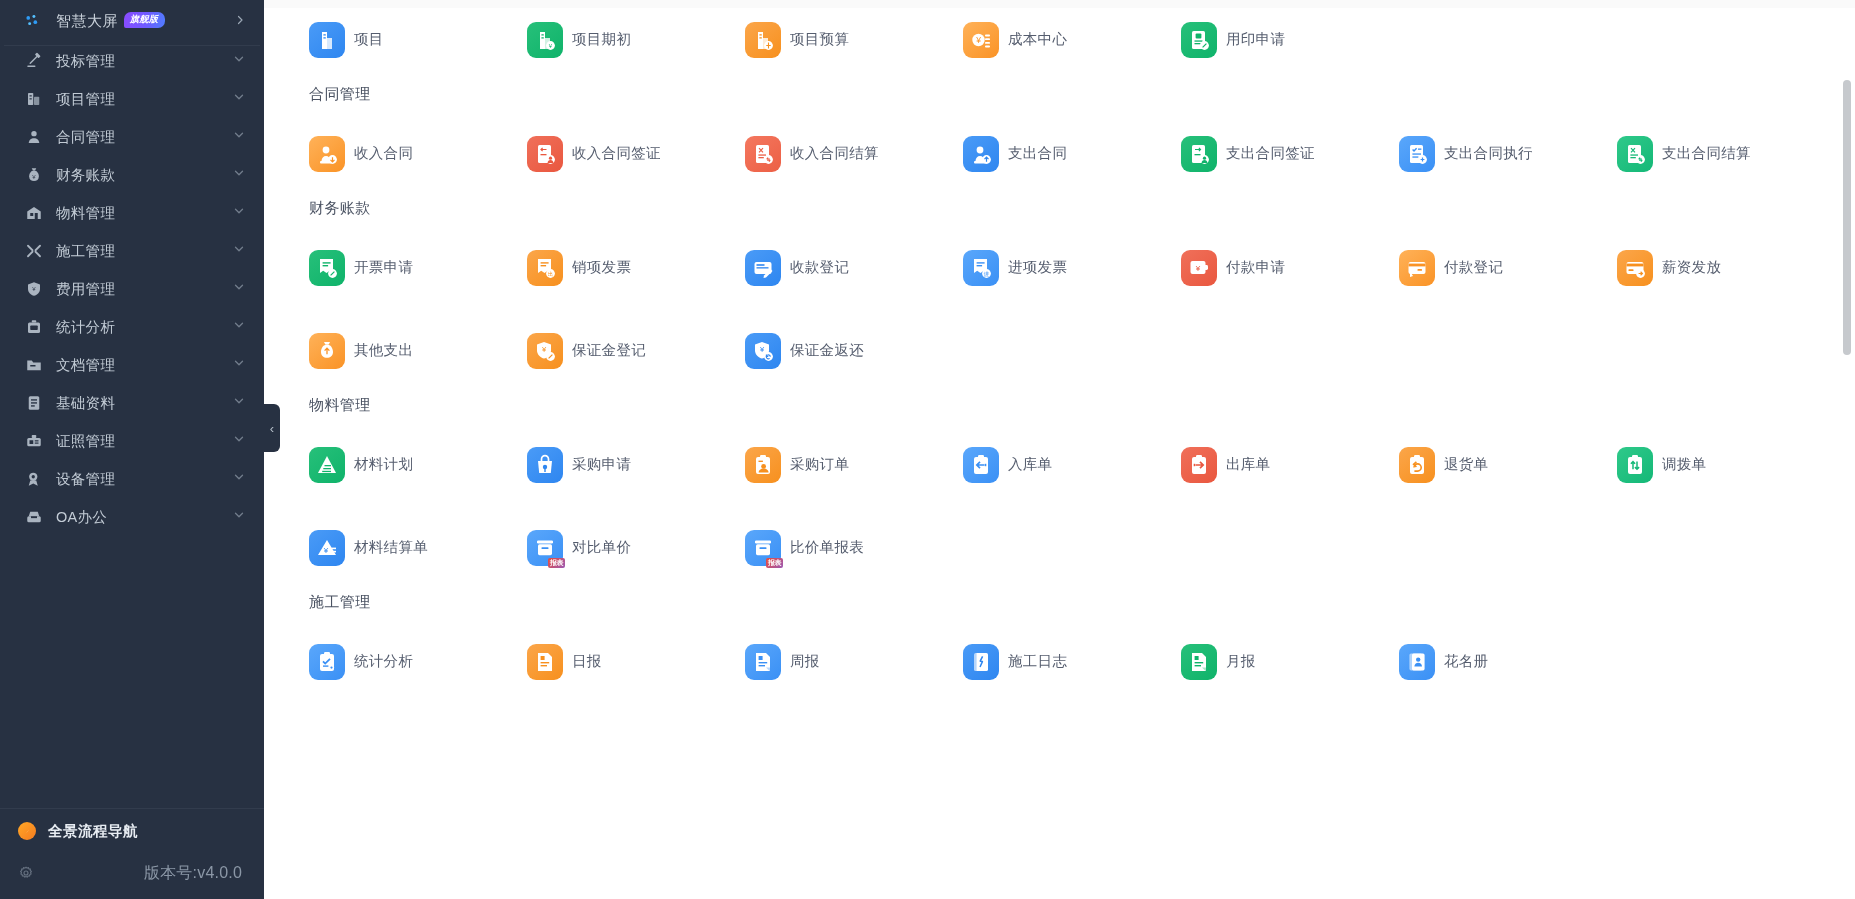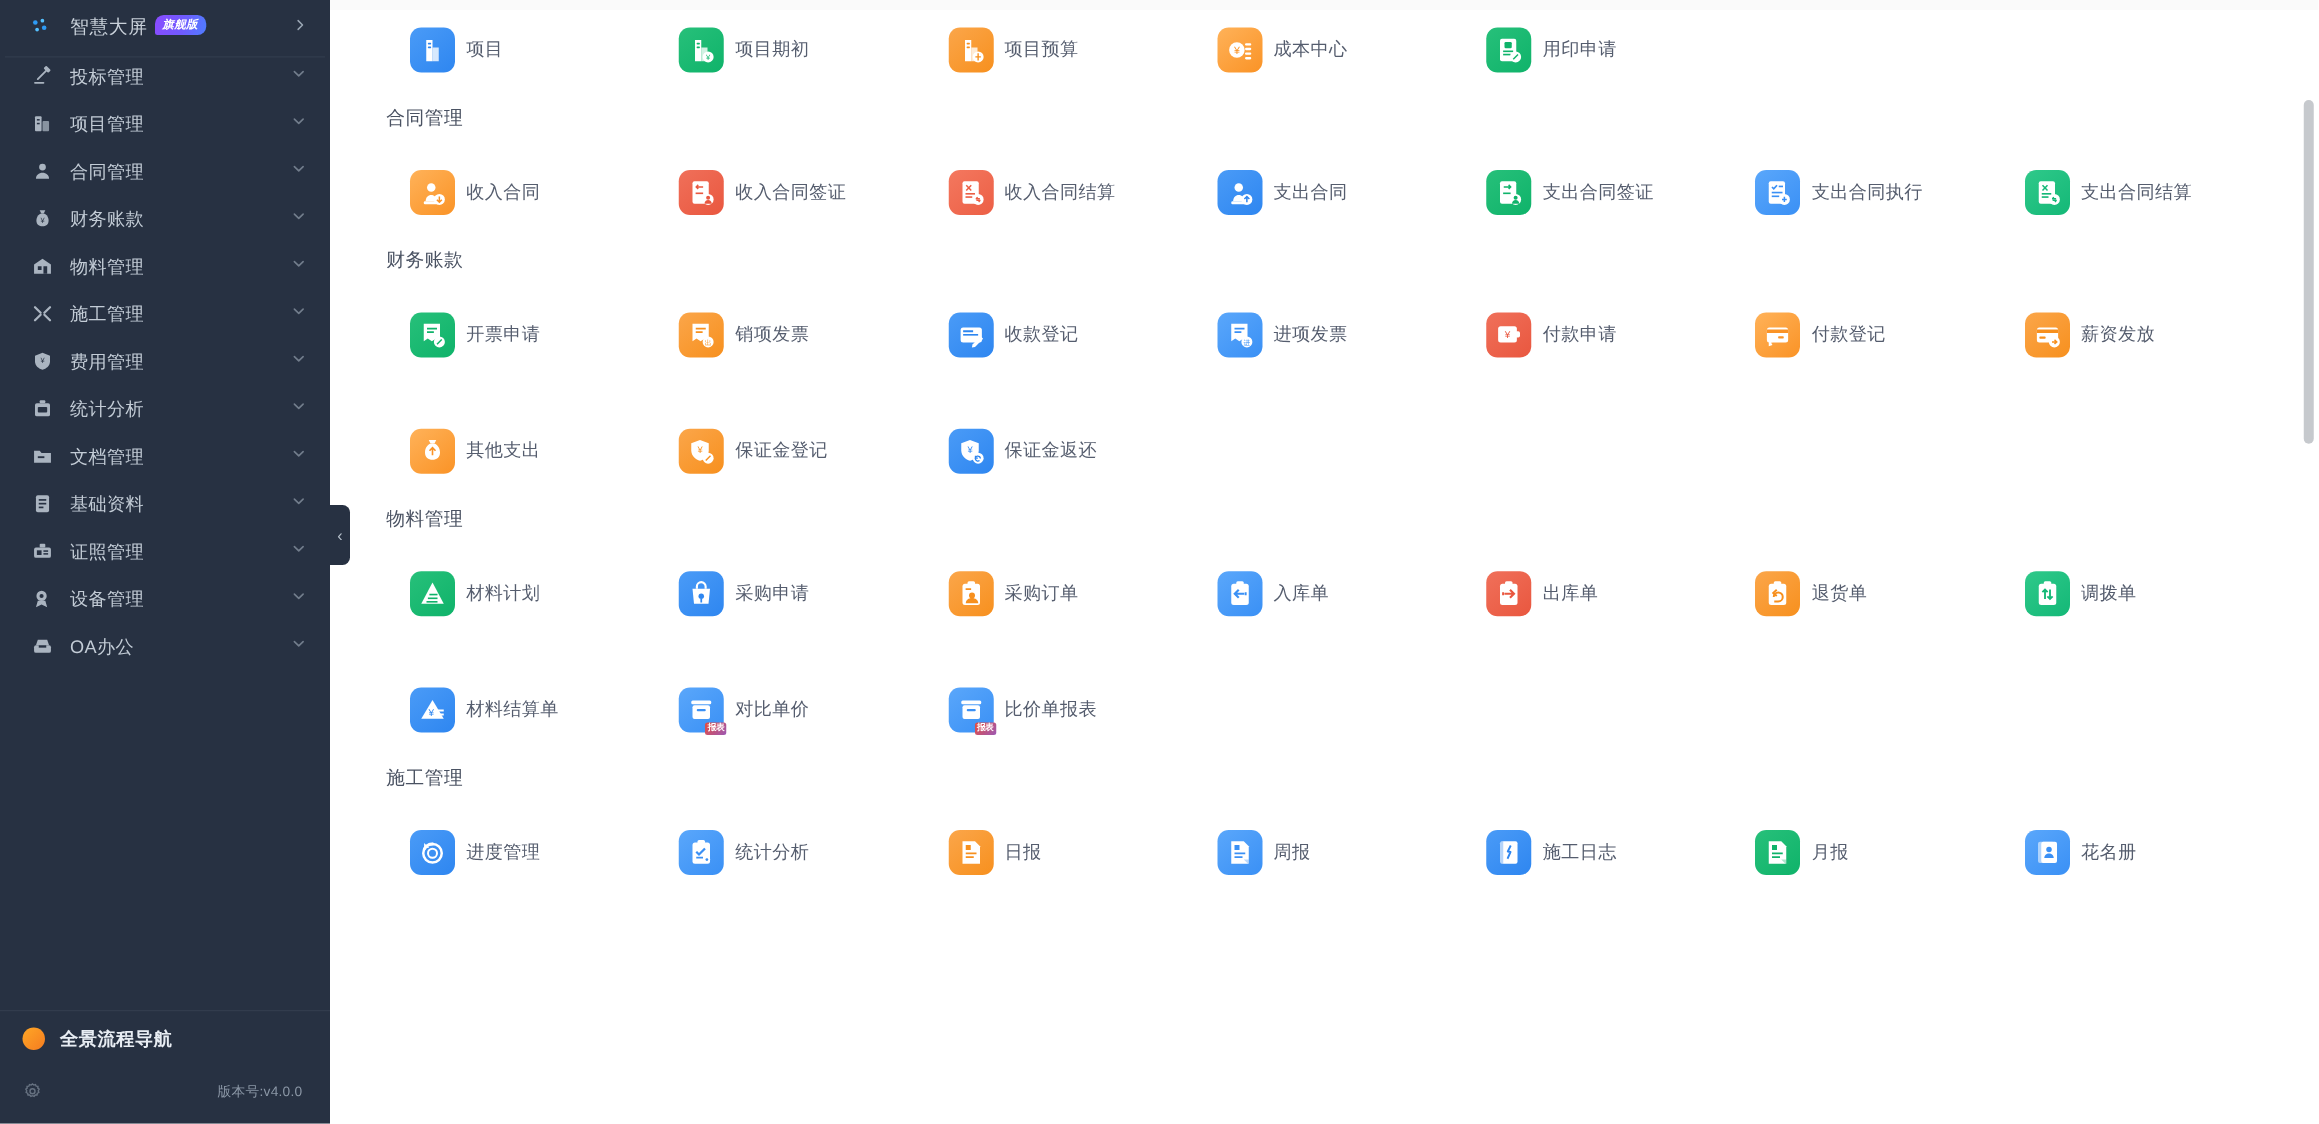--- a/index.html
+++ b/index.html
@@ -60,21 +60,21 @@
   }
   .nav-dot {
     width: 18px; height: 18px; border-radius: 50%;
     background: linear-gradient(135deg,#ffa726,#f57c20);
     display:flex; align-items:center; justify-content:center;
     flex: 0 0 auto;
   }
   .sb-nav .nm { color:#e8edf3; font-size:14.5px; font-weight:bold; margin-left:12px; letter-spacing:.5px;}
   .sb-version { display:flex; align-items:center; height: 40px; padding: 0 22px 0 18px; }
   .sb-version .gear { width:16px; height:16px; opacity:.55; flex:0 0 auto;}
-  .sb-version .vt { margin-left:auto; color:#8b97a6; font-size:11px; letter-spacing:.2px;}
+  .sb-version .vt { margin-left:auto; color:#8b97a6; font-size:16px; letter-spacing:.2px;}
 
   
   .collapse-handle {
     position: absolute; left: 264px; top: 404px;
     width: 16px; height: 48px;
     background: #273142;
     border-radius: 0 6px 6px 0;
     display:flex; align-items:center; justify-content:center;
     cursor: pointer; z-index: 6;
     color:#b5bfca; font-size: 13px;
@@ -92,22 +92,22 @@
   .top-strip { height: 8px; background:#fafafa; }
 
   .section { padding: 0 0 0 0; }
   .sec-title {
     font-size: 15px; color: #4a5262; letter-spacing: .4px;
     padding: 0 0 0 45px; margin: 0 0 10px 0;
   }
   .grid {
     display: grid;
     grid-template-columns: repeat(7, 1fr);
-    row-gap: 14px;
-    padding: 0 20px 0 64px;
+    row-gap: 4px;
+    padding: 0 20px 0 45px;
   }
   .tile {
     display: flex; align-items: center;
     height: 79px; cursor: pointer;
     padding-right: 8px;
   }
   .tile .label {
     font-size: 14.5px; color: #555d6e; margin-left: 9px;
     white-space: nowrap; letter-spacing: .3px;
   }
@@ -764,31 +764,20 @@
                 <span class="rpt">报表</span>
               </span>
               <span class="label">比价单报表</span>
             </div>
           </div>
         </section>
         <section class="section">
           <div class="sec-title" style="margin-top: 6px;">施工管理</div>
           <div class="grid">
             <div class="tile">
-              <span class="ico c-blue" style="color:#2e86f0">
-                <svg width="24" height="24" viewBox="0 0 24 24">
-                  <circle cx="12" cy="12.6" r="7.4" fill="none" stroke="#ffffff" stroke-width="2"></circle>
-                  <circle cx="12" cy="12.6" r="3.6" fill="none" stroke="#ffffff" stroke-width="1.6"></circle>
-                  <path d="M12 5.2 A7.4 7.4 0 0 0 5.6 9" stroke="#ffffff" stroke-width="2.4" fill="none" stroke-linecap="round"></path>
-                  <path d="M5.2 4.4 L5.4 8.6 L9.4 8.2z" fill="#ffffff"></path>
-                </svg>
-              </span>
-              <span class="label">进度管理</span>
-            </div>
-            <div class="tile">
               <span class="ico c-blue2" style="color:#3a90f5">
                 <svg width="24" height="24" viewBox="0 0 24 24">
                   <rect x="5" y="4" width="14" height="17" rx="2" fill="#ffffff"></rect>
                   <rect x="9" y="2" width="6" height="3.4" rx="1.2" fill="#ffffff"></rect>
                   <path d="M8 11.4 L10.2 13.6 L15 8.8" stroke="currentColor" stroke-width="1.8" fill="none"></path>
                   <rect x="8" y="15.4" width="5.4" height="1.4" fill="currentColor"></rect>
                   <circle cx="16.5" cy="17.6" r="2.6" fill="#ffffff"></circle>
                   <circle cx="16.5" cy="17.6" r="1.1" fill="currentColor"></circle>
                 </svg>
               </span>

